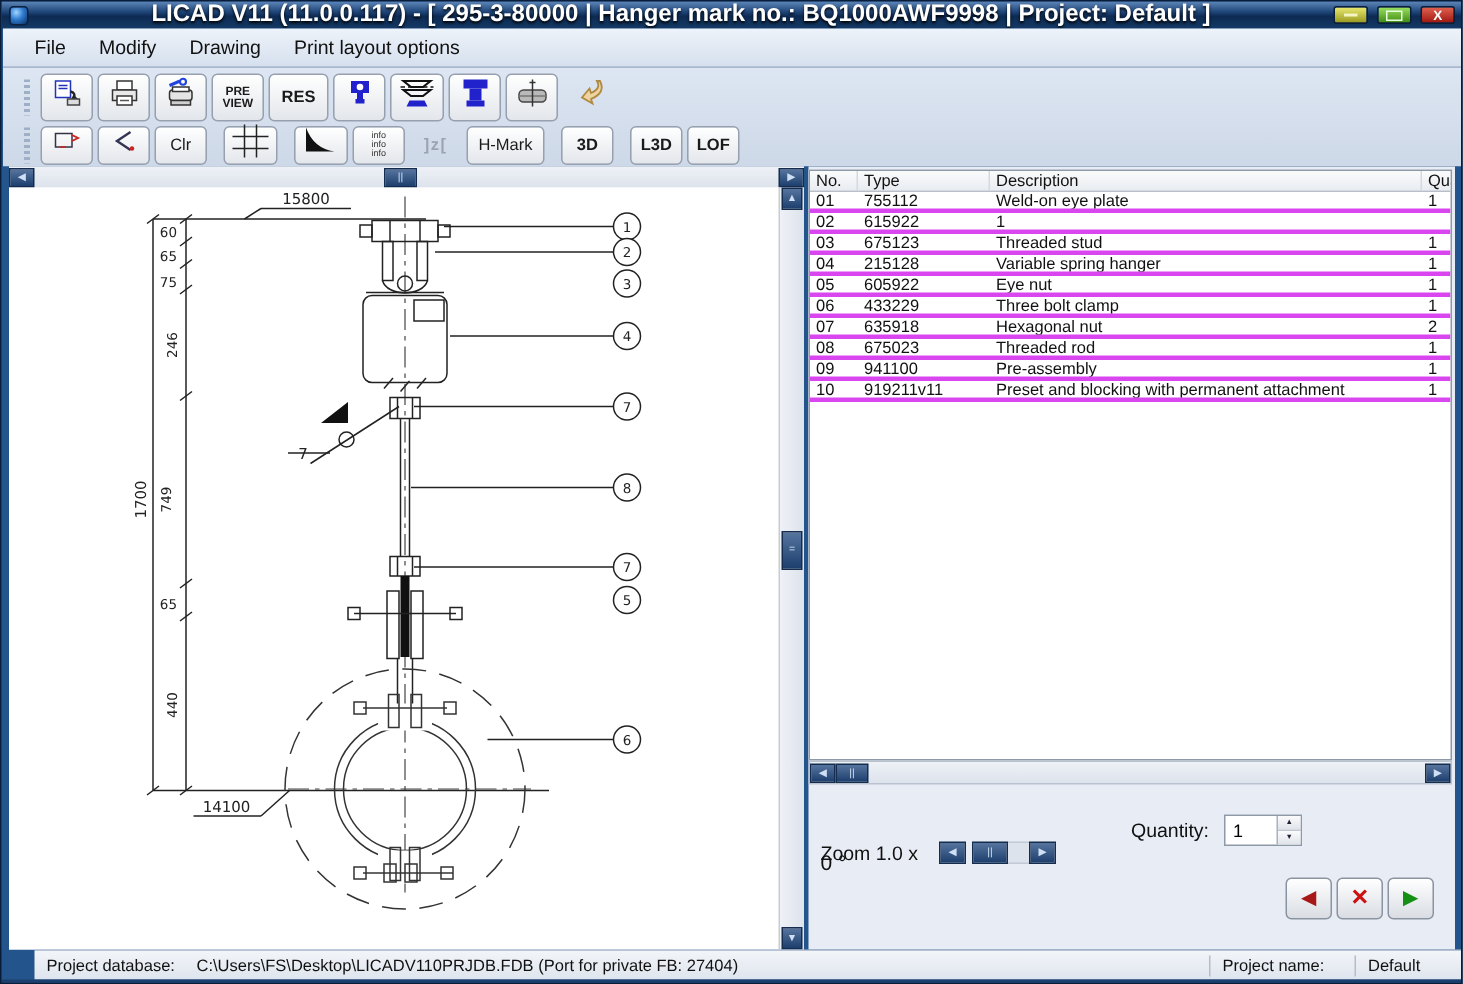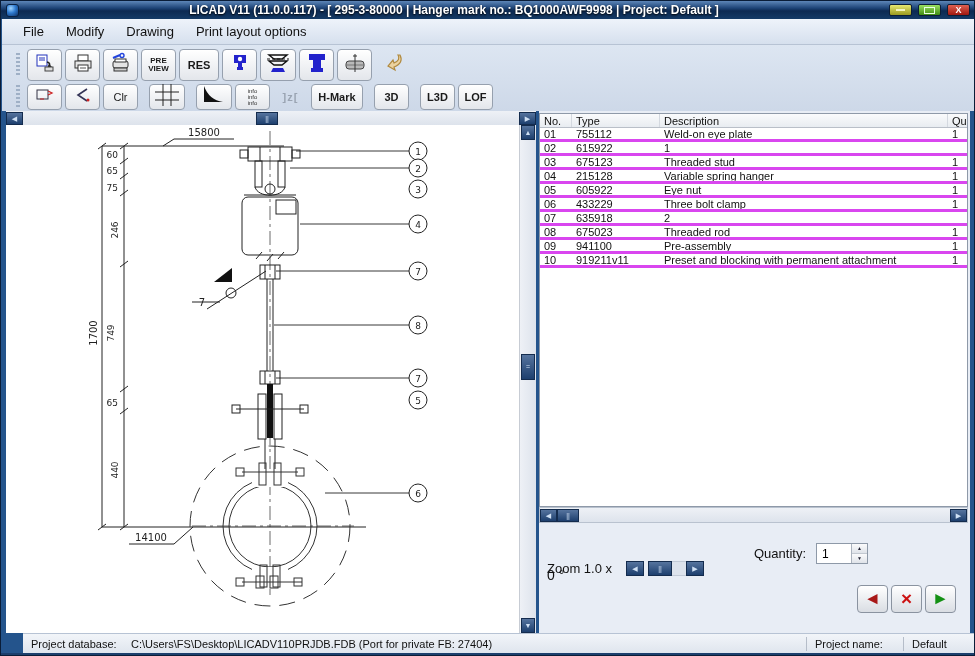--- a/index.html
+++ b/index.html
@@ -17,21 +17,21 @@
     background:linear-gradient(180deg,#5d86b8 0%,#1d4376 40%,#0d2a52 55%,#143а66 100%);
     background:linear-gradient(180deg,#5d86b8 0%,#1d4376 40%,#0d2a52 55%,#143a66 100%);
     display:flex; align-items:center;
   }
   .app-icon {
     width:13px; height:13px; margin-left:5px; border-radius:3px;
     background:radial-gradient(circle at 35% 30%, #9fd4ff 0%, #2f7bd0 45%, #0c2f63 100%);
     border:1px solid #0a2142; flex:0 0 auto;
   }
   .title-text {
-    flex:1; text-align:center; color:#fff; font-size:12px; font-weight:bold;
+    flex:1; text-align:center; color:#fff; font-size:16px; font-weight:bold;
     text-shadow:0 1px 2px #000; white-space:nowrap; overflow:hidden;
   }
   .win-btns { display:flex; gap:6px; margin-right:6px; }
   .win-btn {
     width:23px; height:12px; border-radius:2px; border:1px solid #0c1e38;
     font-size:8px; line-height:10px; text-align:center; color:#fff; font-weight:bold;
   }
   .win-btn.min { background:linear-gradient(#e8e870,#9a9a20); }
   .win-btn.max { background:linear-gradient(#9ae060,#3f8b12); }
   .win-btn.max::after { content:""; display:block; width:9px; height:5px; border:1px solid #e8ffe0; margin:2px auto 0; }
@@ -324,21 +324,21 @@
         <div class="info-lines">
           <div>info</div>
             <div>info</div>
             <div>info</div>
         </div>
       </div>
       <div class="tbtn flat">
         <span class="tbtn-label gray">]z[</span>
       </div>
       <div class="tbtn" style="min-width:52px">
-        <span class="tbtn-label" style="font-weight:bold">H-Mark</span>
+        <span class="tbtn-label" style="font-weight:normal">H-Mark</span>
       </div>
       <div class="tbtn" style="margin-left:8px">
         <span class="tbtn-label">3D</span>
       </div>
       <div class="tbtn" style="margin-left:8px">
         <span class="tbtn-label">L3D</span>
       </div>
       <div class="tbtn">
         <span class="tbtn-label">LOF</span>
       </div>
@@ -555,20 +555,21 @@
         <div class="pt-row">
           <div class="c no">06</div>
           <div class="c type">433229</div>
           <div class="c desc">Three bolt clamp</div>
           <div class="c qty">1</div>
         </div>
 
         <div class="pt-row">
           <div class="c no">07</div>
           <div class="c type">635918</div>
+          <div class="c desc">Hexagonal nut</div>
           <div class="c qty">2</div>
         </div>
 
         <div class="pt-row">
           <div class="c no">08</div>
           <div class="c type">675023</div>
           <div class="c desc">Threaded rod</div>
           <div class="c qty">1</div>
         </div>
 

